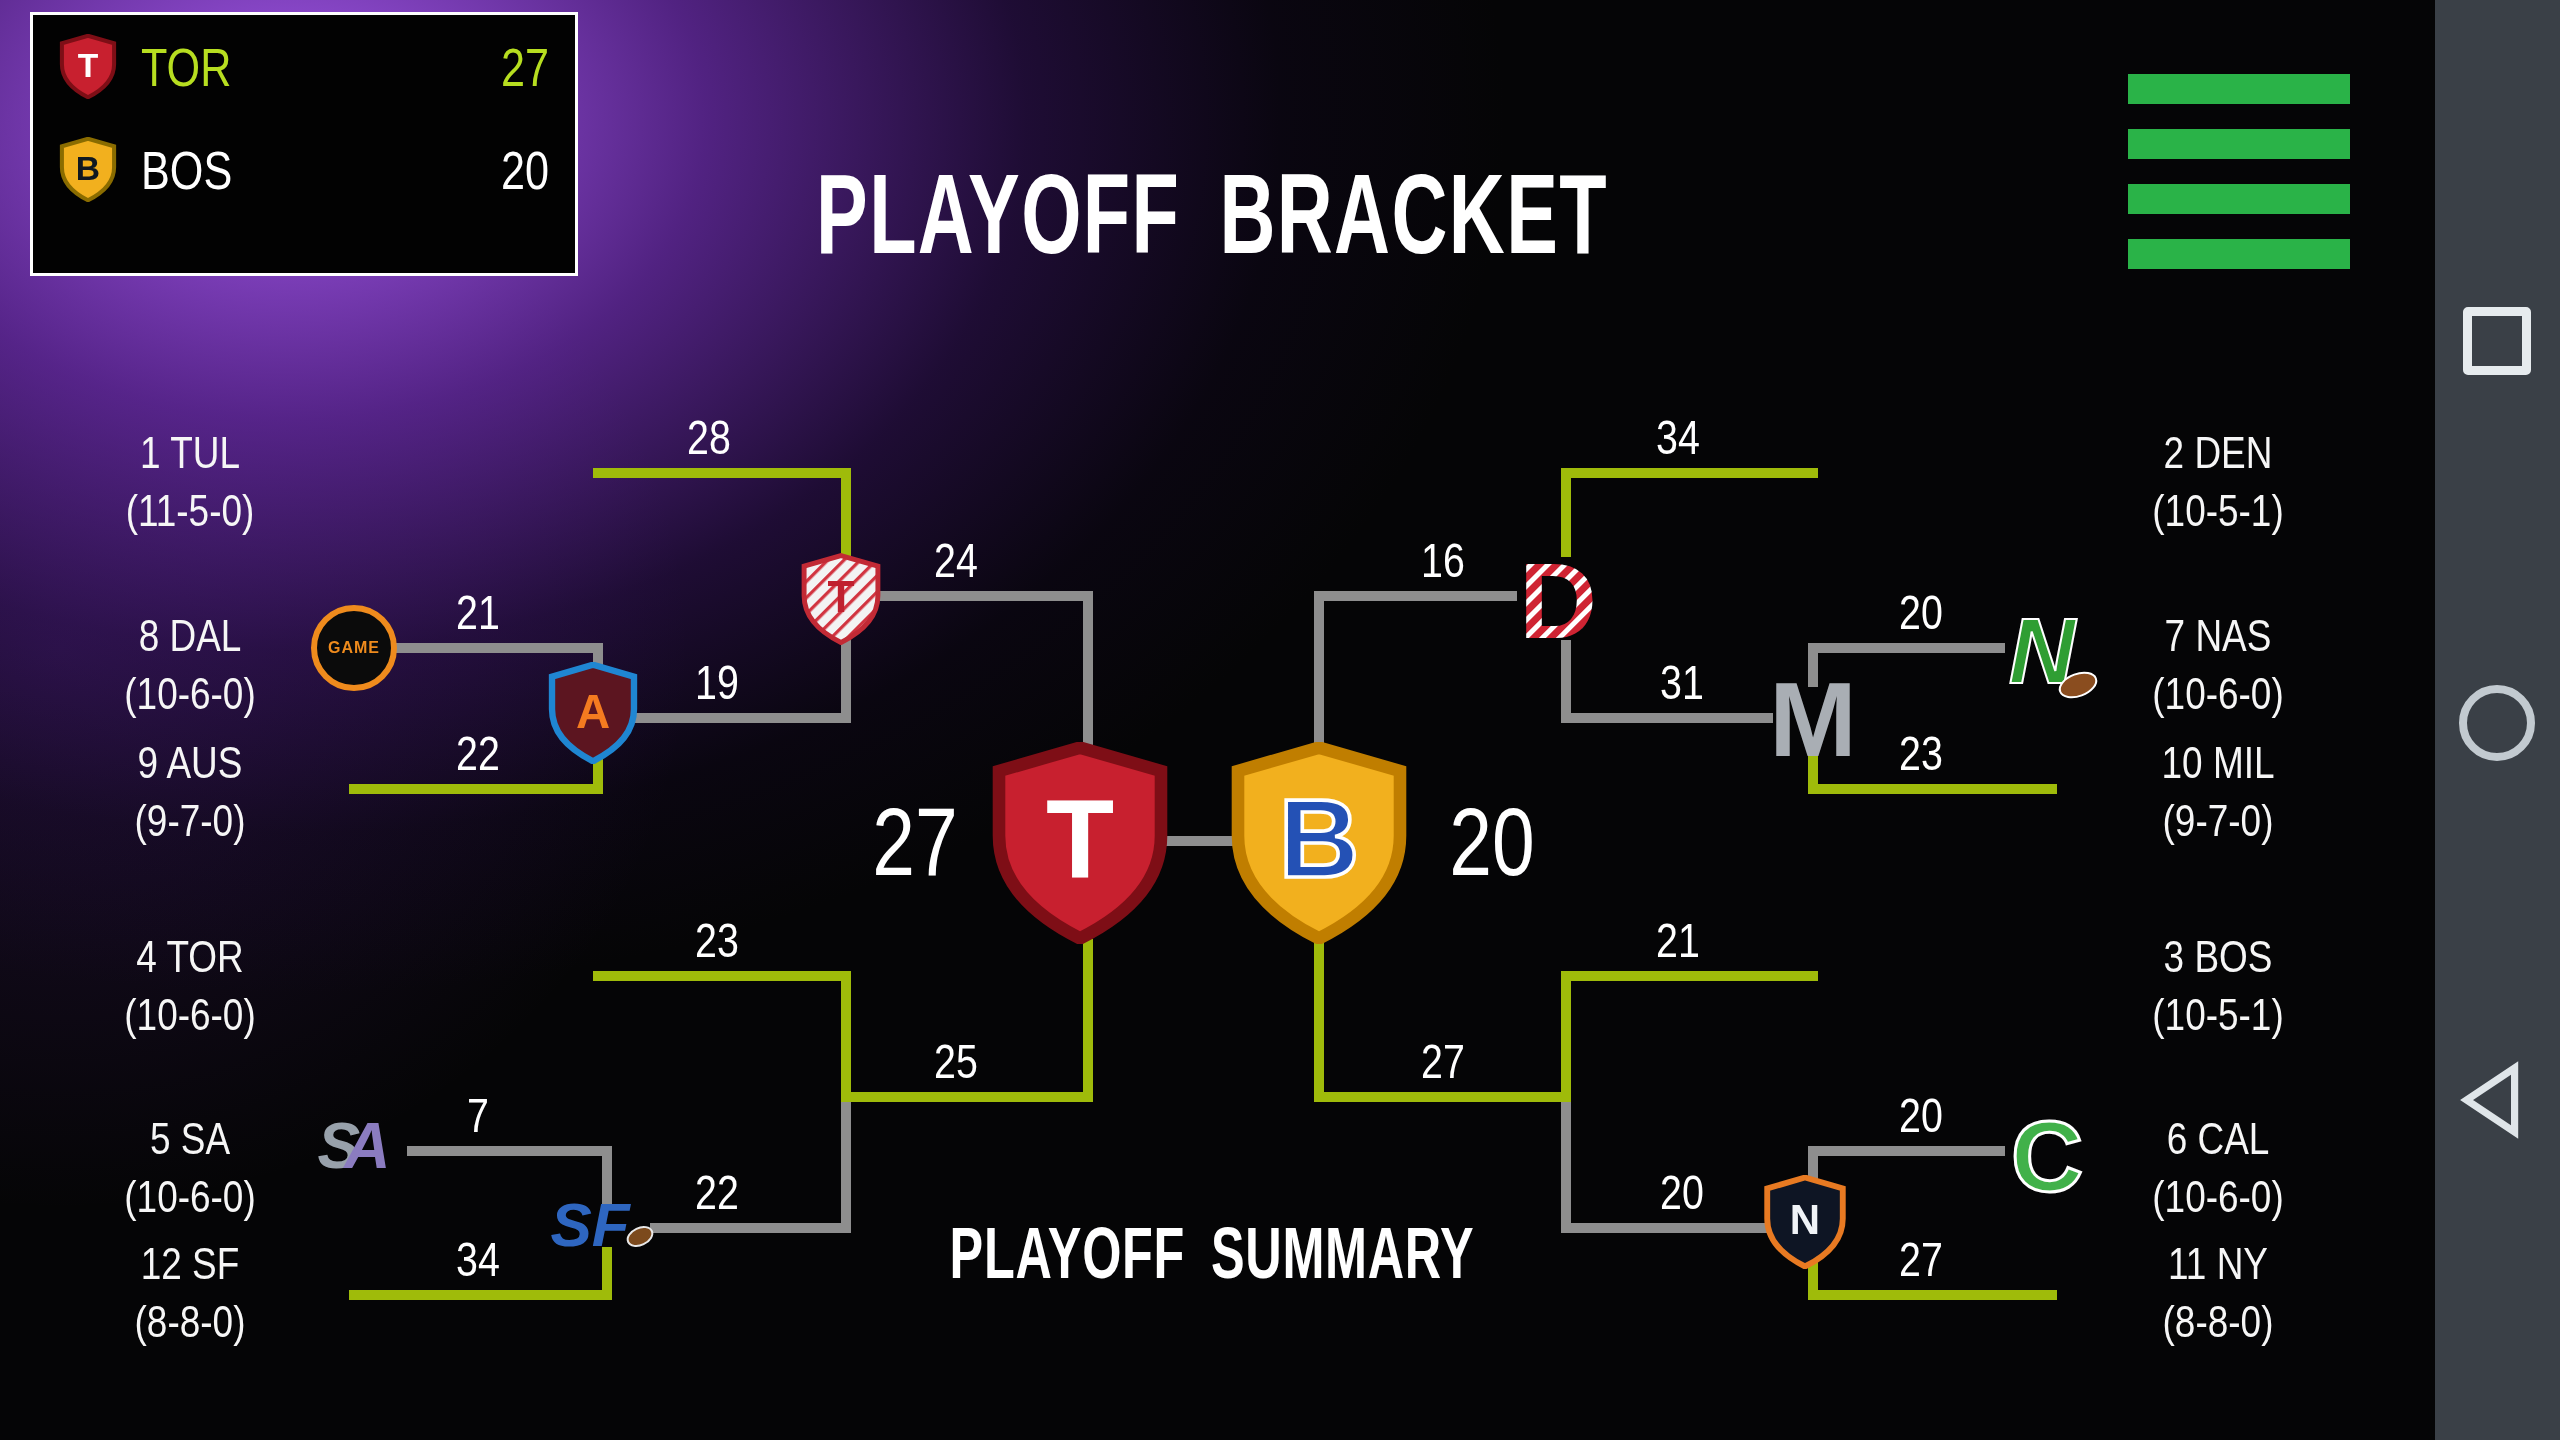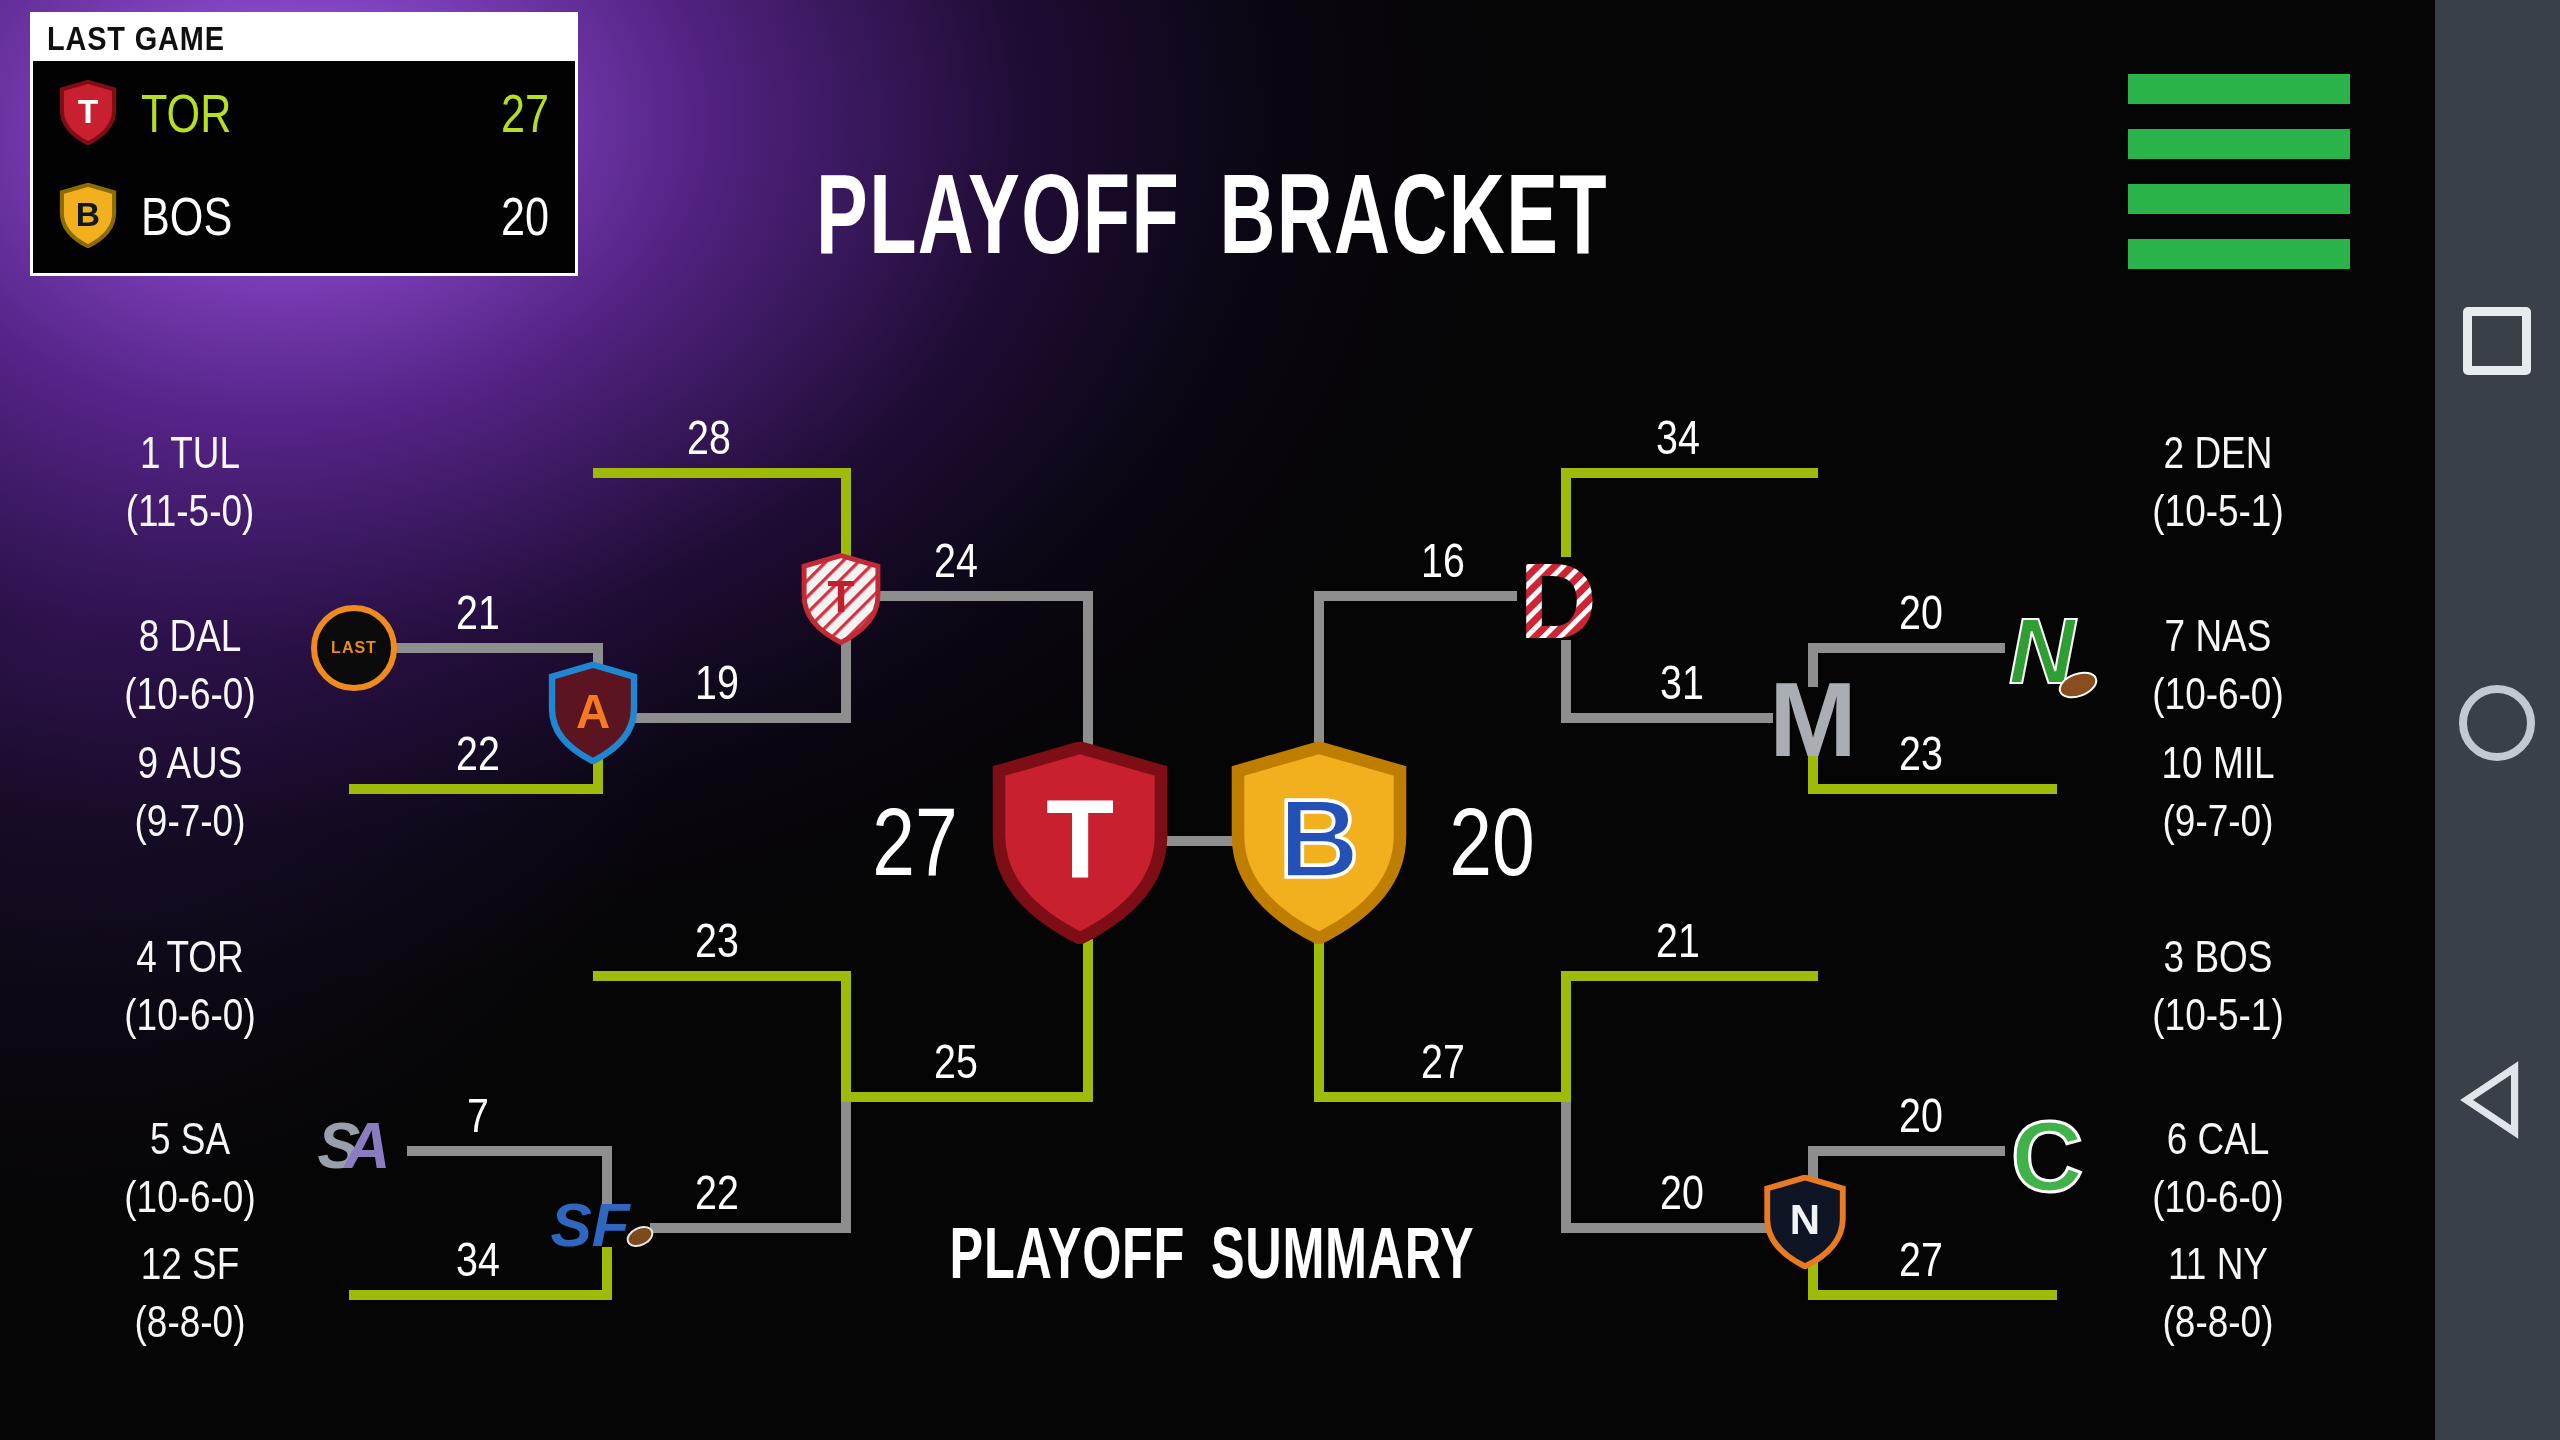--- a/index.html
+++ b/index.html
@@ -90,23 +90,20 @@
           <rect width="5" height="12" fill="#ffffff"></rect>
       </pattern>
       <pattern id="p-whitehatch" width="14" height="14" patternTransform="rotate(45)" patternUnits="userSpaceOnUse">
         <rect width="14" height="14" fill="#f3f3f3"></rect>
           <rect width="4" height="14" fill="#d23440"></rect>
       </pattern>
     </defs>
   </svg>
 
   <div class="lastgame">
-    <div class="lg-header">
-      <span>LAST GAME</span>
-    </div>
     <div class="lg-row winner">
       <svg class="lg-logo" viewBox="0 0 100 112">
         <path d="M50 3 L95 16 L95 52 C95 78 76 96 50 109 C24 96 5 78 5 52 L5 16 Z" fill="#c8202f" stroke="#7e0e16" stroke-width="7"></path>
         <text x="50" y="74" text-anchor="middle" font-size="58" font-weight="bold" fill="#ffffff">T</text>
       </svg>
       <span class="lg-team">TOR</span>
       <span class="lg-score">27</span>
     </div>
     <div class="lg-row">
       <svg class="lg-logo" viewBox="0 0 100 112">
@@ -239,21 +236,21 @@
   <div class="tlabel" style="left:2218px;top:1110px">
     <div>6 CAL</div>
     <div>(10-6-0)</div>
   </div>
   <div class="tlabel" style="left:2218px;top:1235px">
     <div>11 NY</div>
     <div>(8-8-0)</div>
   </div>
 
   <div class="storm">
-    <span>LAST</span>
+    <span>GAME</span>
   </div>
 
   <svg class="letterlogo" style="left:547px;top:662px" width="92" height="102" viewBox="0 0 100 112">
     <path d="M50 3 L95 16 L95 52 C95 78 76 96 50 109 C24 96 5 78 5 52 L5 16 Z" fill="#5c1520" stroke="#1f86d2" stroke-width="7"></path>
     <text x="50" y="72" text-anchor="middle" font-size="52" font-weight="bold" fill="#f47b20">A</text>
   </svg>
 
   <svg class="letterlogo" style="left:800px;top:553px" width="82" height="92" viewBox="0 0 100 112">
     <path d="M50 3 L95 16 L95 52 C95 78 76 96 50 109 C24 96 5 78 5 52 L5 16 Z" fill="url(#p-whitehatch)" stroke="#c22a35" stroke-width="6"></path>
     <text x="50" y="72" text-anchor="middle" font-size="54" font-weight="bold" fill="#c0202e">T</text>

